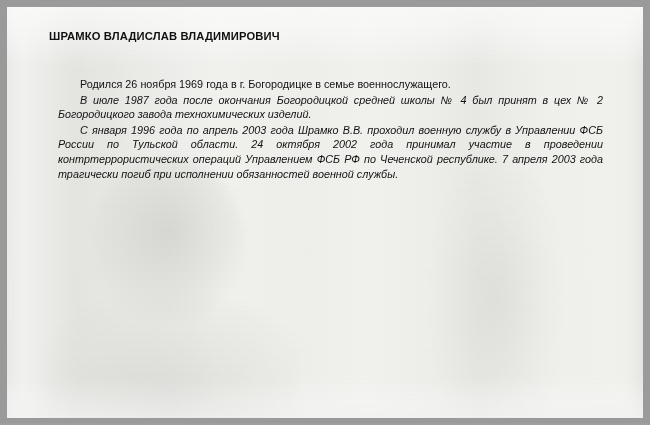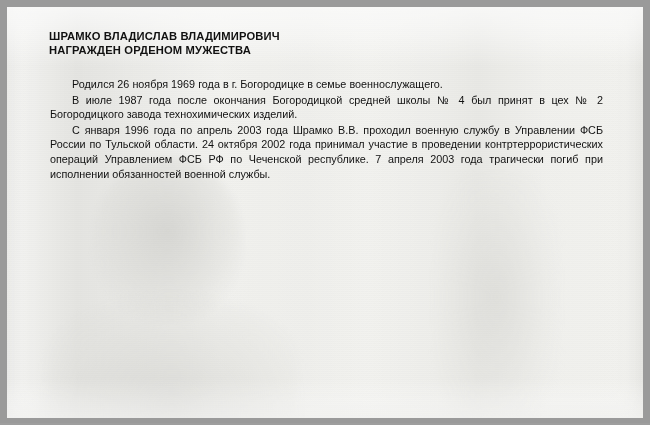--- a/index.html
+++ b/index.html
@@ -124,43 +124,42 @@
     left: 43px;
     top: 70px;
     width: 553px;
   }
   .para {
     font-size: 10.8px;
     color: #111;
     line-height: 14.6px;
     text-align: justify;
     text-indent: 22px;
-    margin: 0 0 0 0;
+    margin: 0 0 0 8px;
   }
-  .para + .para { margin-top: 1px; }
+  .para + .para { margin-top: 1px; font-style: italic; }
 </style>
 </head>
 <body>
 
 <div id="page">
   <div id="sheet">
 
     <div class="ghost ghost-band"></div>
     <div class="ghost ghost-head"></div>
     <div class="ghost ghost-shoulder"></div>
     <div class="ghost ghost-right"></div>
     <div class="ghost ghost-grain"></div>
     <div class="ghost ghost-topfade"></div>
     <div class="ghost ghost-botfade"></div>
 
     <div id="content">
 
       <div class="title-block">
         <div class="title-line">ШРАМКО ВЛАДИСЛАВ ВЛАДИМИРОВИЧ</div>
-        <div class="title-line">НАГРАЖДЕН ОРДЕНОМ МУЖЕСТВА</div>
       </div>
 
       <div class="body-block">
         <p class="para">Родился 26 ноября 1969 года в г. Богородицке в семье военнослужащего.</p>
         <p class="para">В июле 1987 года после окончания Богородицкой средней школы № 4 был принят в цех № 2 Богородицкого завода технохимических изделий.</p>
         <p class="para">С января 1996 года по апрель 2003 года Шрамко В.В. проходил военную службу в Управлении ФСБ России по Тульской области. 24 октября 2002 года принимал участие в проведении контртеррористических операций Управлением ФСБ РФ по Чеченской республике. 7 апреля 2003 года трагически погиб при исполнении обязанностей военной службы.</p>
       </div>
 
     </div>
   </div>

